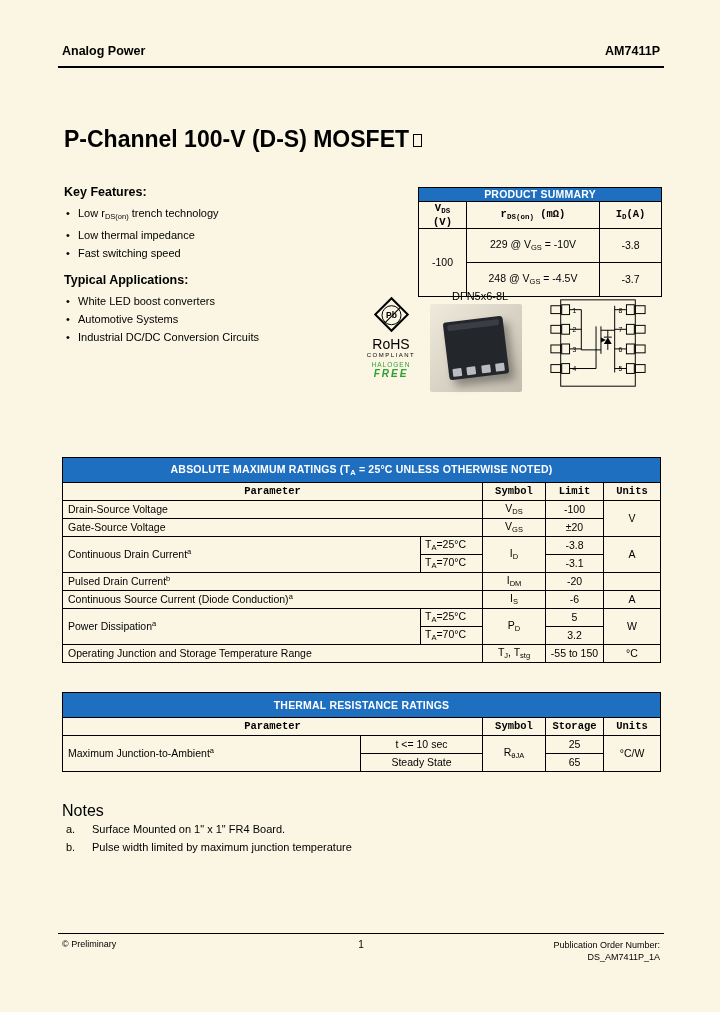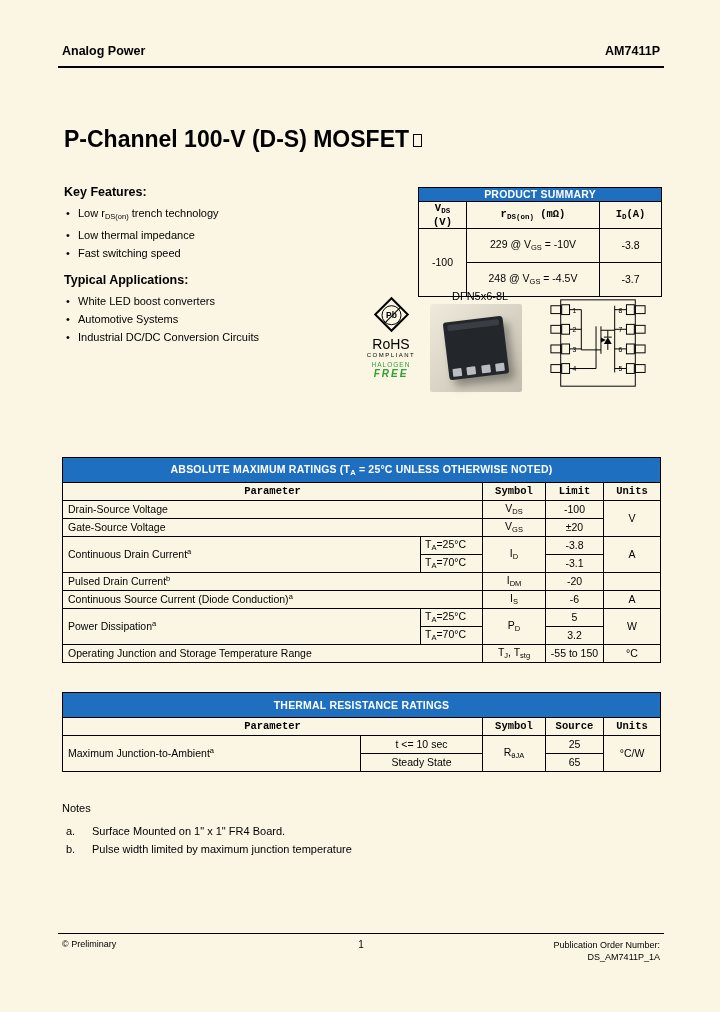--- a/index.html
+++ b/index.html
@@ -70,21 +70,21 @@
   .pkg-chip::before{content:"";position:absolute;left:4px;right:4px;top:3px;height:6px;background:#3a3e44;border-radius:2px;}
   .pkg-pads{position:absolute;left:4px;right:4px;bottom:3px;display:flex;justify-content:space-between;}
   .pkg-pads i{width:9px;height:8px;background:#b9bcc0;border-radius:1px;}
 
   .pinout{position:absolute;left:546px;top:296px;width:104px;height:96px;}
   .pinout .ol{fill:none;stroke:#000;stroke-width:1;}
   .pinout text{font-size:7px;fill:#000;font-family:"Liberation Sans","DejaVu Sans",sans-serif;}
 
   
   .notes{position:absolute;left:62px;top:802px;}
-  .notes-head{font-size:11px;margin-bottom:8px;}
+  .notes-head{font-size:16px;}
   .note-row{font-size:11px;line-height:18px;}
   .note-label{display:inline-block;width:30px;padding-left:4px;}
 
   
   .ftr-rule{position:absolute;left:58px;right:56px;top:933px;height:1px;background:#000;}
   .ftr{position:absolute;left:62px;right:60px;top:939px;font-size:9px;}
   .ftr-left{position:absolute;left:0;top:0;}
   .ftr-center{position:absolute;left:0;right:0;text-align:center;top:0;font-size:10px;}
   .ftr-right{position:absolute;right:0;top:0;text-align:right;line-height:12px;}
 </style>
@@ -300,21 +300,21 @@
         <col style="width:58px">
         <col style="width:57px">
       </colgroup>
     <tbody>
       <tr>
         <td class="tbl-title" colspan="5">THERMAL RESISTANCE RATINGS</td>
       </tr>
       <tr class="chead">
         <td colspan="2">Parameter</td>
         <td>Symbol</td>
-        <td>Source</td>
+        <td>Storage</td>
         <td>Units</td>
       </tr>
       <tr>
         <td class="param" rowspan="2">Maximum Junction-to-Ambient<sup>a</sup></td>
         <td class="c">t &lt;= 10 sec</td>
         <td class="c" rowspan="2">R<sub>θJA</sub></td>
         <td class="c">25</td>
         <td class="c" rowspan="2">°C/W</td>
       </tr>
       <tr>

